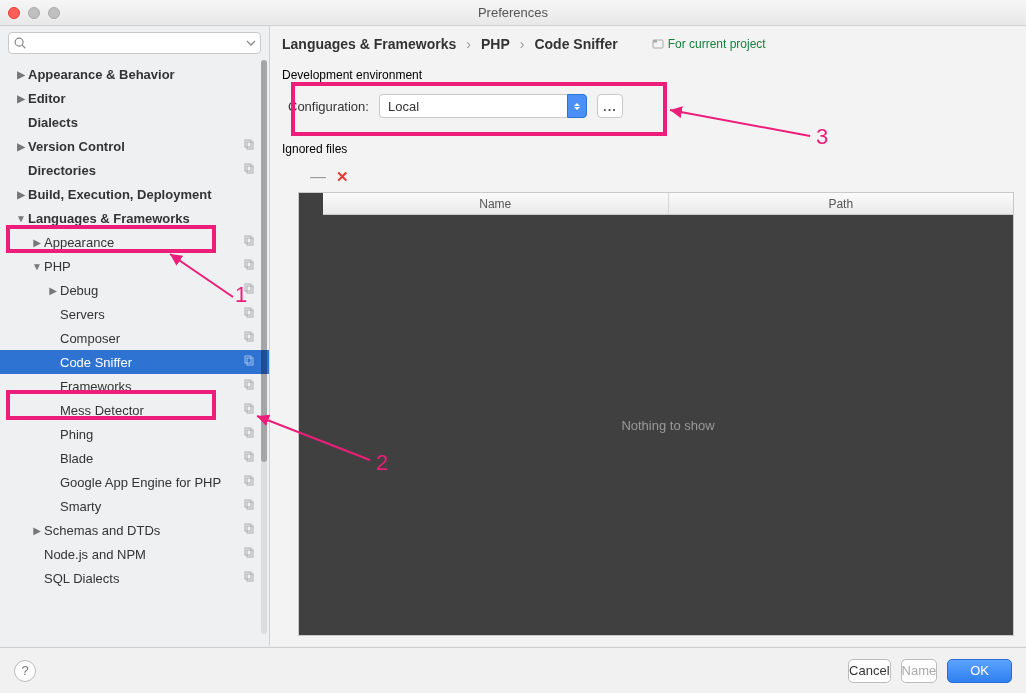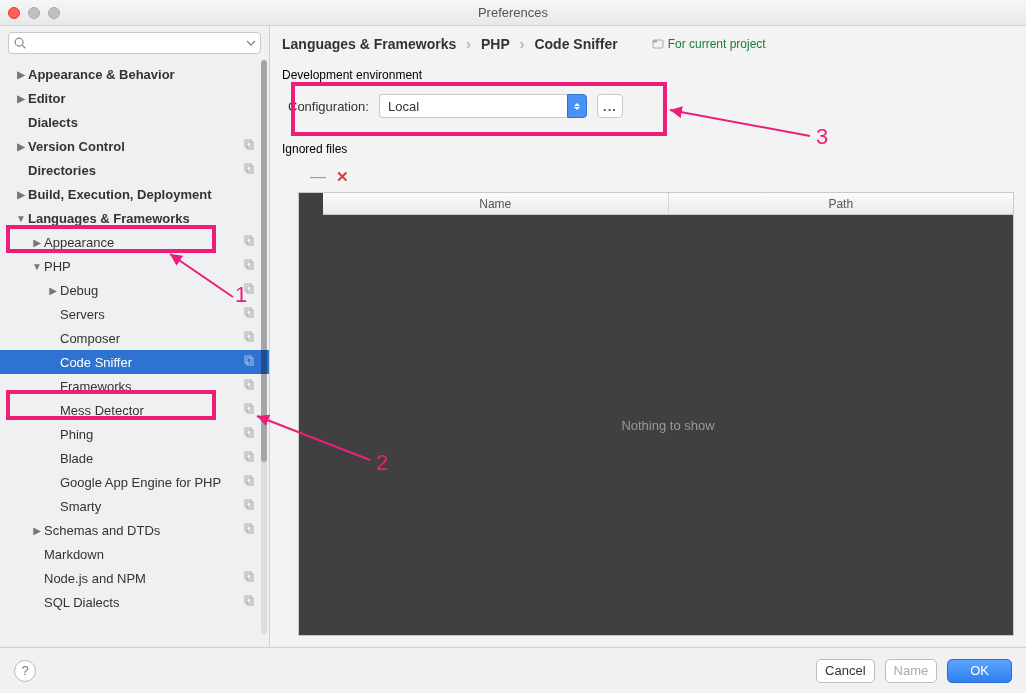--- a/index.html
+++ b/index.html
@@ -258,21 +258,21 @@
   .helpbtn {
     width: 22px; height: 22px;
     border: 1px solid #bbb;
     border-radius: 50%;
     display: flex; align-items: center; justify-content: center;
     color: #777; background: #fff;
     font-size: 13px;
   }
   .btn {
     height: 24px;
-    padding: 0 8px;
+    padding: 0 0;
     border-radius: 5px;
     border: 1px solid #bcbcbc;
     background: #fff;
     font-size: 13px;
     display: flex; align-items: center;
   }
   .btn.disabled { color: #aaa; }
   .btn.primary {
     background: linear-gradient(#5da4ff,#2e7ff0);
     border-color: #2a6bd6;
@@ -462,24 +462,20 @@
             <rect x="4" y="3" width="6" height="7" fill="none" stroke="#777"></rect>
           </svg>
         </div>
         <div class="tree-item ind1">
           <span class="arrow">▶</span>
           <span class="label">Schemas and DTDs</span>
           <svg class="copy-icon" viewBox="0 0 12 12">
             <rect x="2" y="1" width="6" height="7" fill="none" stroke="#777"></rect>
             <rect x="4" y="3" width="6" height="7" fill="none" stroke="#777"></rect>
           </svg>
-        </div>
-        <div class="tree-item ind1">
-          <span class="arrow placeholder">▶</span>
-          <span class="label">Markdown</span>
         </div>
         <div class="tree-item ind1">
           <span class="arrow placeholder">▶</span>
           <span class="label">Node.js and NPM</span>
           <svg class="copy-icon" viewBox="0 0 12 12">
             <rect x="2" y="1" width="6" height="7" fill="none" stroke="#777"></rect>
             <rect x="4" y="3" width="6" height="7" fill="none" stroke="#777"></rect>
           </svg>
         </div>
         <div class="tree-item ind1">

